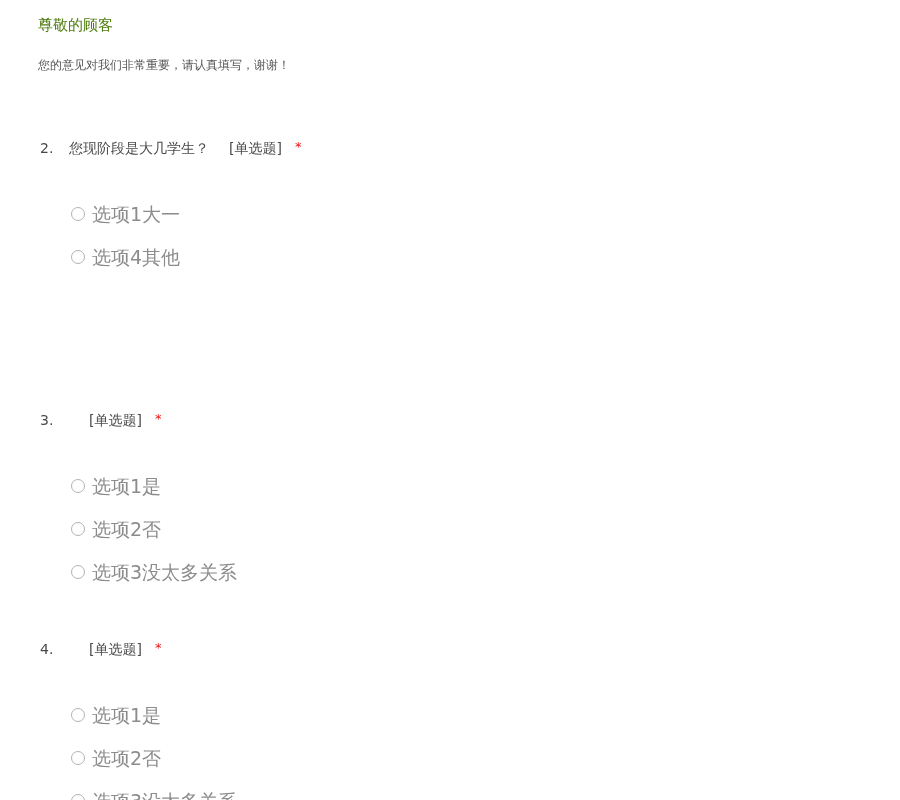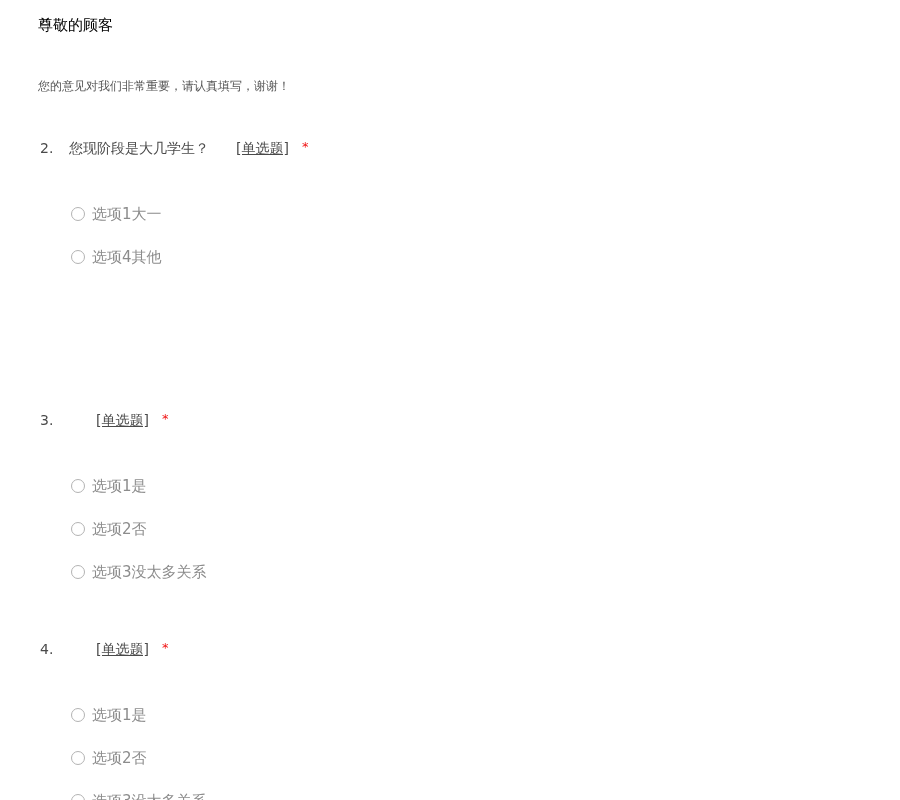--- a/index.html
+++ b/index.html
@@ -14,30 +14,29 @@
     height: 800px;
     background: #ffffff;
     overflow: hidden;
   }
   .page-title {
     position: absolute;
     left: 38px;
     top: 16px;
     font-size: 15px;
     line-height: 18px;
-    color: #000000;
+    color: #4d7c0f;
   }
   .page-subtitle {
     position: absolute;
     left: 38px;
     top: 58px;
     font-size: 12px;
     line-height: 15px;
     color: #555555;
-    margin-top: 21px;
   }
   .question {
     position: absolute;
     left: 40px;
     width: 830px;
   }
   #q0 { top: 139px; }
   #q1 { top: 411px; }
   #q2 { top: 640px; }
   .q-header {
@@ -45,22 +44,21 @@
     align-items: flex-start;
     font-size: 14px;
     line-height: 19px;
     color: #4a4a4a;
   }
   .q-num {
     width: 29px;
     flex: 0 0 29px;
   }
   .q-type {
-    margin-left: 27px;
-    text-decoration: underline;
+    margin-left: 20px;
   }
   .q-required {
     margin-left: 13px;
     color: #f01414;
     font-size: 13px;
     position: relative;
     top: -2px;
   }
   .opts {
     margin-top: 49px;
@@ -77,21 +75,21 @@
     width: 12px;
     height: 12px;
     border: 1px solid #b3b3b3;
     border-radius: 50%;
     background: #ffffff;
     flex: 0 0 12px;
     box-sizing: content-box;
   }
   .opt-label {
     margin-left: 7px;
-    font-size: 15px;
+    font-size: 19px;
     color: #8c8c8c;
     line-height: 14px;
     white-space: nowrap;
   }
 </style>
 </head>
 <body>
 
 <div id="screen">
 

